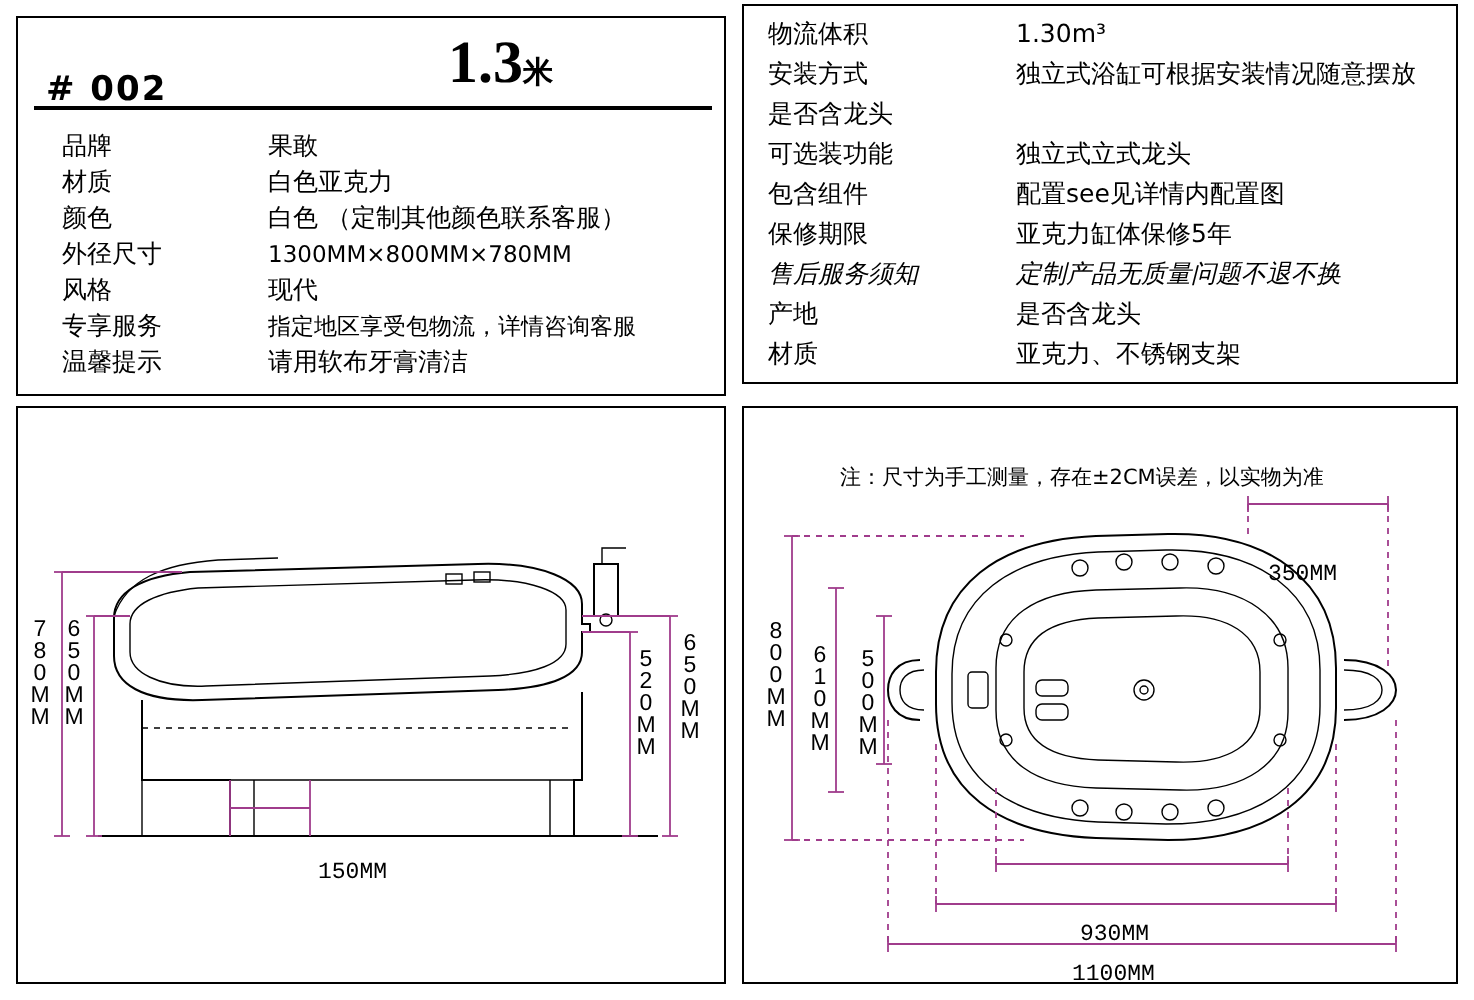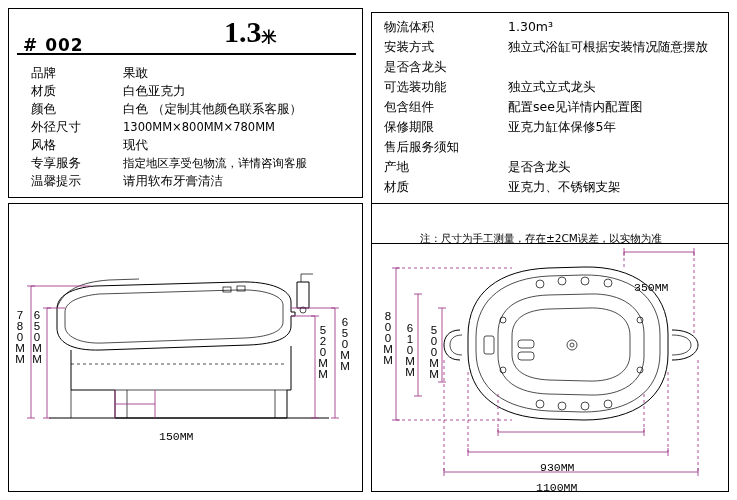--- a/index.html
+++ b/index.html
@@ -8,38 +8,38 @@
     background:#ffffff;
     font-family:"DejaVu Sans","Liberation Sans",sans-serif;
     color:#000;
     overflow:hidden;
   }
   .page{position:relative;width:737px;height:500px;}
 
   
   .frame{position:absolute;border:1px solid #000;box-sizing:border-box;}
   #spec-left   {left:8px;  top:8px;   width:355px; height:190px;}
-  #spec-right  {left:371px;top:12px;   width:358px; height:232px;}
+  #spec-right  {left:371px;top:2px;   width:358px; height:190px;}
   #draw-left   {left:8px;  top:203px; width:355px; height:289px;}
   #draw-right  {left:371px;top:203px; width:358px; height:289px;}
 
   
   .hdr{position:absolute;left:0;top:0;width:100%;height:46px;box-sizing:border-box;}
   .hdr-line{position:absolute;left:8px;top:44px;width:339px;height:2px;background:#000;}
   .model{position:absolute;left:14px;top:26px;font-size:17px;font-weight:bold;letter-spacing:1px;}
   .bigsize{position:absolute;left:215px;top:6px;font-size:30px;font-weight:bold;font-family:"Liberation Serif",serif;}
   .bigsize .unit{font-size:15px;font-weight:bold;}
 
   
   .rows{position:absolute;left:0;top:0;width:100%;}
   .row{position:absolute;left:0;width:100%;height:16px;line-height:16px;font-size:12.5px;white-space:nowrap;}
   .k{position:absolute;}
   .v{position:absolute;}
   #spec-left .k{left:22px;}
-  #spec-left .v{left:114px;}
+  #spec-left .v{left:125px;}
   #spec-right .k{left:12px;}
   #spec-right .v{left:136px;}
   .small-v{font-size:11.5px;}
 
   
   svg{position:absolute;left:0;top:0;}
   .ln{stroke:#000;fill:none;stroke-width:1;}
   .ln-t{stroke:#000;fill:none;stroke-width:0.7;}
   .dim{stroke:#a03c8c;fill:none;stroke-width:0.9;}
   .note{position:absolute;font-size:10.5px;}
@@ -108,22 +108,23 @@
         <span class="v">独立式立式龙头</span>
       </div>
       <div class="row" style="top:86px;">
         <span class="k">包含组件</span>
         <span class="v">配置see见详情内配置图</span>
       </div>
       <div class="row" style="top:106px;">
         <span class="k">保修期限</span>
         <span class="v">亚克力缸体保修5年</span>
       </div>
-      <div class="row" style="top:126px;">
+      <div class="row" style="top:126px;font-style:italic;">
         <span class="k">售后服务须知</span>
+        <span class="v">定制产品无质量问题不退不换</span>
       </div>
       <div class="row" style="top:146px;">
         <span class="k">产地</span>
         <span class="v">是否含龙头</span>
       </div>
       <div class="row" style="top:166px;">
         <span class="k">材质</span>
         <span class="v">亚克力、不锈钢支架</span>
       </div>
     </div>

